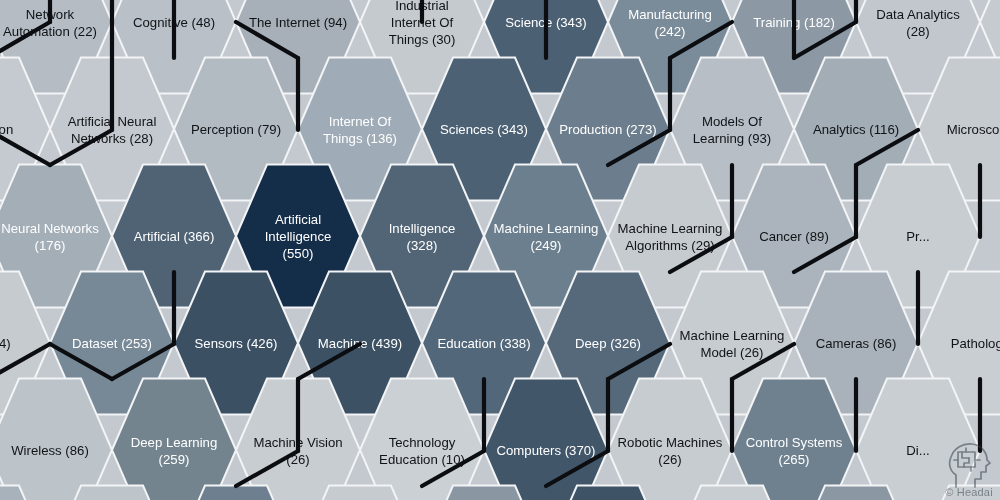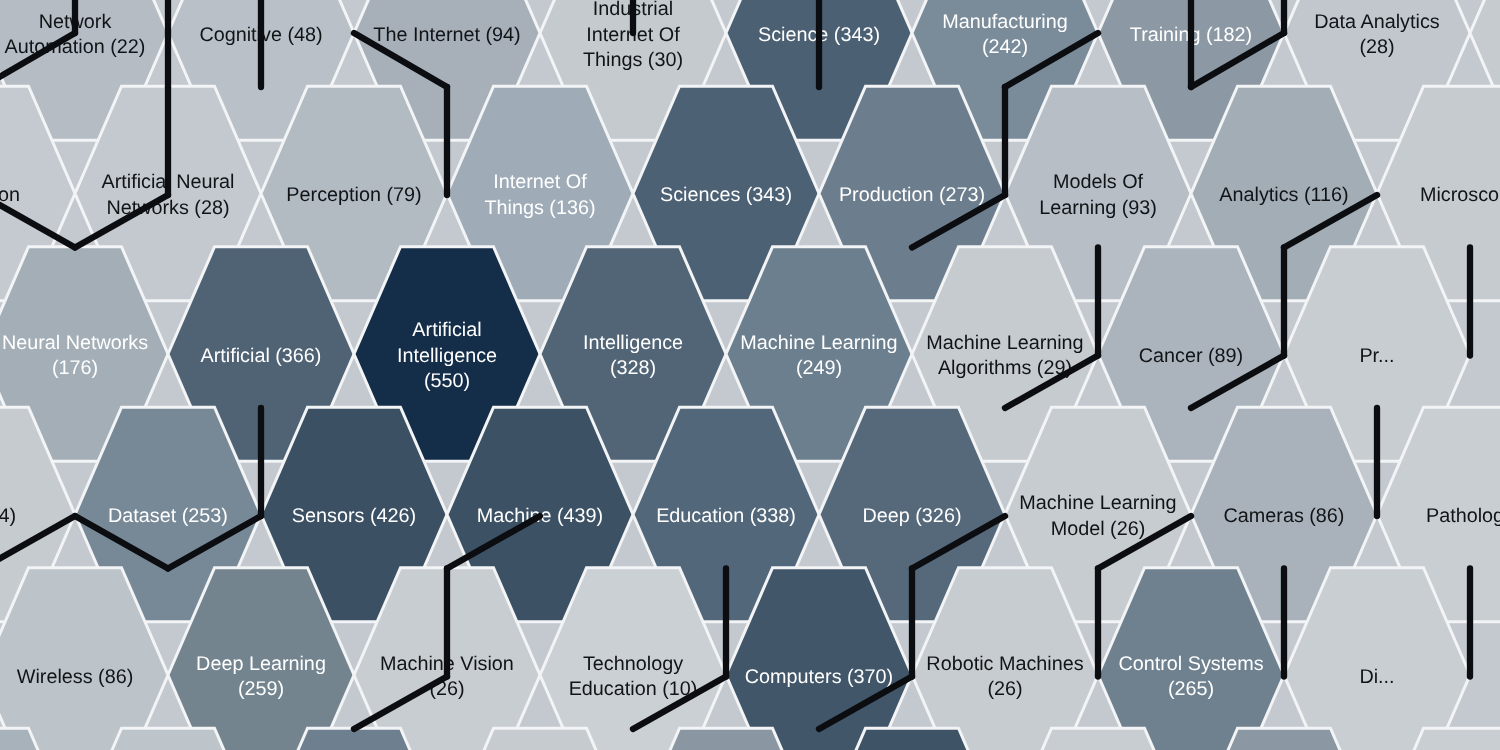--- a/index.html
+++ b/index.html
@@ -313,13 +313,30 @@
         <line class="thick-edge" x1="608" y1="379" x2="670" y2="344"></line>
         <line class="thick-edge" x1="732" y1="451" x2="732" y2="379"></line>
         <line class="thick-edge" x1="732" y1="379" x2="794" y2="344"></line>
         <line class="thick-edge" x1="856" y1="451" x2="856" y2="379"></line>
         <line class="thick-edge" x1="918" y1="344" x2="918" y2="272"></line>
         <line class="thick-edge" x1="980" y1="451" x2="980" y2="379"></line>
         <line class="thick-edge" x1="980" y1="237" x2="980" y2="165"></line>
       </g>
   </svg>
 
+  <div id="watermark">
+    <span>
+      <svg width="54" height="50" viewBox="0 0 54 50" aria-hidden="true">
+        <g fill="none" stroke="#2e3a44" stroke-width="1.7" stroke-linejoin="round" stroke-linecap="round">
+          <path d="M14 48 L14 36 C8 32 6 25 9 18 C12 9 21 4 30 5 C39 6 45 13 45 21 L48 24 L44 27 L44 33 L39 33 L39 40 L33 40 L33 48"></path>
+          <path d="M16 13 L16 28 L33 28 L33 13 Z"></path>
+          <path d="M20 13 L20 19 L27 19"></path>
+          <path d="M27 19 L27 24 L22 24 L22 28"></path>
+          <path d="M33 21 L38 21"></path>
+          <path d="M16 21 L12 21"></path>
+          <path d="M24 13 L24 9"></path>
+          <path d="M29 28 L29 32"></path>
+        </g>
+      </svg>
+    </span>
+    <span class="wm-text">© Headai</span>
+  </div>
 </div>
 
 </body></html>

